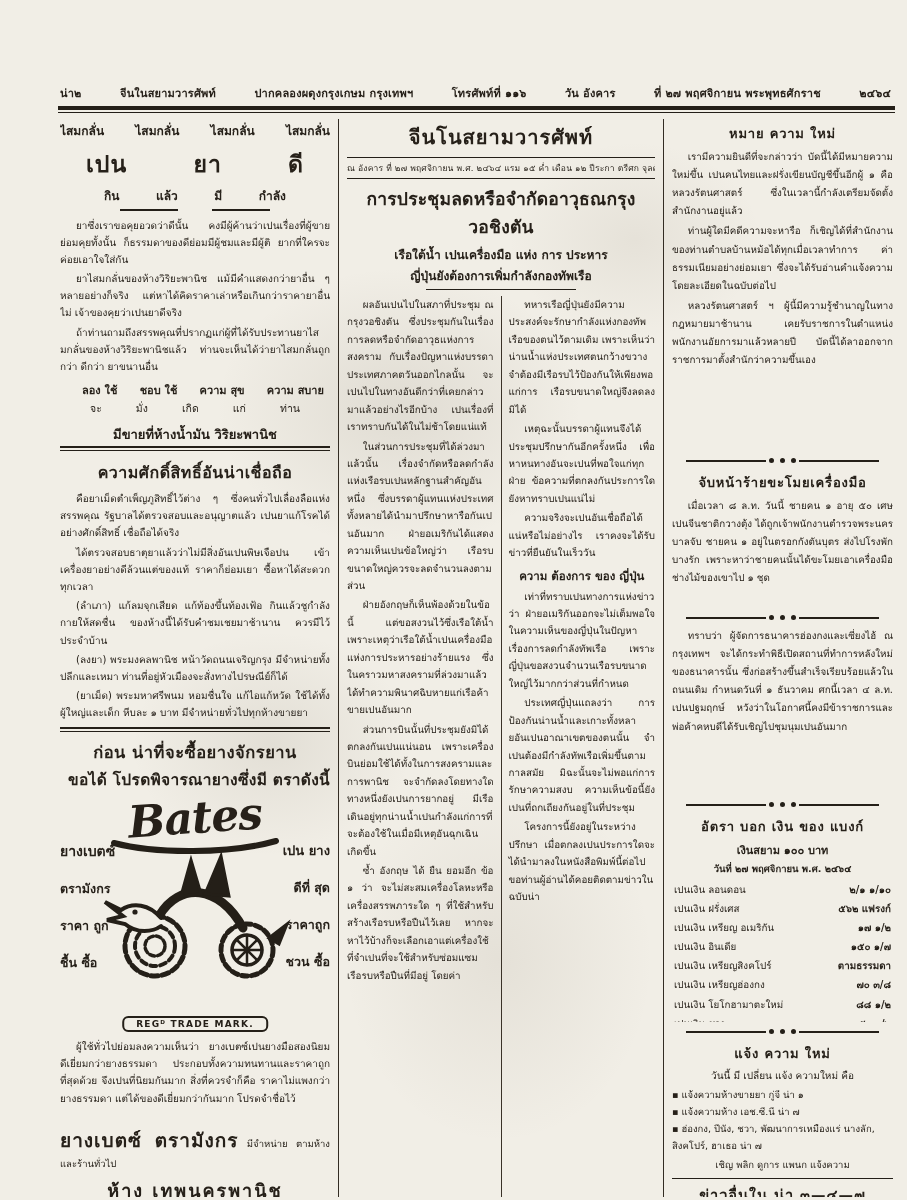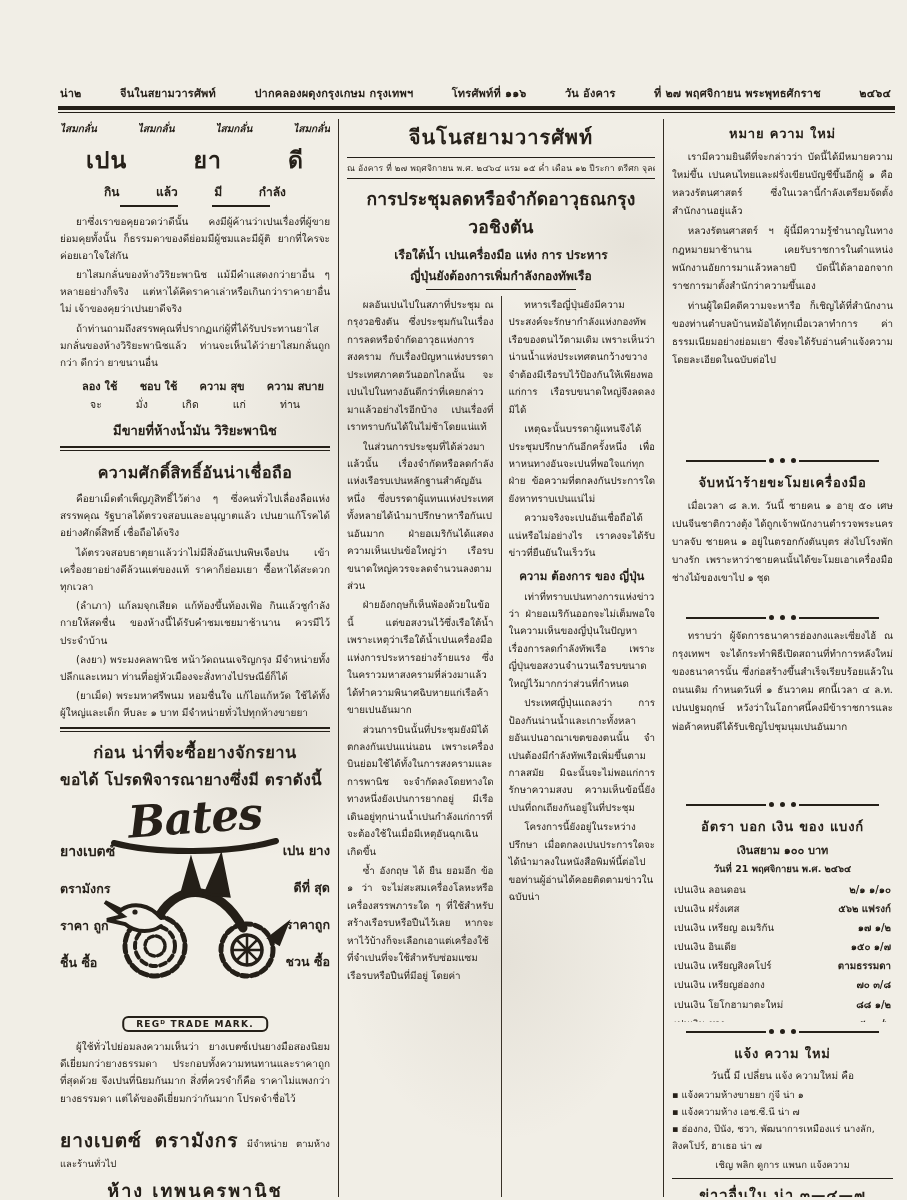--- a/index.html
+++ b/index.html
@@ -36,40 +36,40 @@
   .col-right{flex:1;padding:2px 2px 0 8px;}
   
   .para{font-size:10px;line-height:1.72;text-align:justify;text-indent:1.6em;margin:0 0 2px 0;}
   .center{text-align:center;}
   .bold{font-weight:700;}
   .sec-rule{border-top:2px solid #241f18;border-bottom:1px solid #241f18;height:2px;margin:7px 0;}
   h1,h2,h3{margin:0;font-weight:700;}
   
   .row{display:flex;justify-content:space-between;align-items:baseline;}
   .tonic{height:318px;overflow:hidden;}
-  .tonic .topwords span{font-size:10px;font-weight:700;font-style:italic;}
+  .tonic .topwords span{font-size:12px;font-weight:700;}
   .tonic .titlewords{padding:6px 26px 2px 26px;}
   .tonic .titlewords span{font-size:23px;font-weight:700;letter-spacing:1px;}
   .tonic .subwords{padding:2px 44px;text-align:center;}
   .tonic .subwords span{font-size:12px;font-weight:700;}
   .dash-row{display:flex;justify-content:center;gap:34px;margin:2px 0 6px 0;}
   .dash-row i{display:block;width:58px;height:1.5px;background:#241f18;}
   .tonic .paras{margin-top:2px;}
   .benefit{padding:4px 6px 0 6px;margin-left:16px;}
   .benefit span{font-size:11px;font-weight:700;}
   .benefit2{padding:1px 30px 4px 30px;}
   .benefit2 span{font-size:10.5px;}
   .seller{font-size:13px;margin-top:3px;}
   
   .sacred{height:262px;overflow:hidden;}
   .sacred h2{font-size:16px;text-align:center;margin:2px 0 5px 0;letter-spacing:.5px;}
   
   .bates{height:470px;overflow:hidden;}
   .bates .head1{font-size:16.5px;text-align:center;letter-spacing:.5px;}
-  .bates .head2{font-size:15.5px;text-align:left;letter-spacing:.3px;margin-top:2px;}
+  .bates .head2{font-size:15.5px;text-align:right;letter-spacing:.3px;margin-top:2px;}
   .bates-stage{position:relative;height:236px;margin-top:4px;}
   .side-labels{position:absolute;top:44px;width:66px;display:flex;flex-direction:column;gap:17px;}
   .side-labels.lft{left:0;}
   .side-labels.rgt{right:0;text-align:right;}
   .side-labels span{font-size:12.5px;font-weight:700;white-space:nowrap;}
   .side-labels.lft span:nth-child(1){font-size:14px;}
   .side-labels.rgt span:nth-child(1){font-size:13px;}
   .bates-script{
     position:absolute;left:50%;top:0;transform:translateX(-50%) rotate(-4deg);
     font-family:"DejaVu Serif","Liberation Serif",serif;
@@ -301,22 +301,22 @@
         </div>
       </div>
     </section>
 
     <section class="col col-right">
 
       <div class="rsec rs1">
         <h2>หมาย ความ ใหม่</h2>
         <div>
             <div class="para">เรามีความยินดีที่จะกล่าวว่า บัดนี้ได้มีหมายความใหม่ขึ้น เปนคนไทยและฝรั่งเขียนบัญชีขึ้นอีกผู้ ๑ คือหลวงรัตนศาสตร์ ซึ่งในเวลานี้กำลังเตรียมจัดตั้งสำนักงานอยู่แล้ว</div>
+            <div class="para">ท่านผู้ใดมีคดีความจะหารือ ก็เชิญได้ที่สำนักงานของท่านตำบลบ้านหม้อได้ทุกเมื่อเวลาทำการ ค่าธรรมเนียมอย่างย่อมเยา ซึ่งจะได้รับอ่านคำแจ้งความโดยละเอียดในฉบับต่อไป</div>
             <div class="para">หลวงรัตนศาสตร์ ฯ ผู้นี้มีความรู้ชำนาญในทางกฎหมายมาช้านาน เคยรับราชการในตำแหน่งพนักงานอัยการมาแล้วหลายปี บัดนี้ได้ลาออกจากราชการมาตั้งสำนักว่าความขึ้นเอง</div>
-            <div class="para">ท่านผู้ใดมีคดีความจะหารือ ก็เชิญได้ที่สำนักงานของท่านตำบลบ้านหม้อได้ทุกเมื่อเวลาทำการ ค่าธรรมเนียมอย่างย่อมเยา ซึ่งจะได้รับอ่านคำแจ้งความโดยละเอียดในฉบับต่อไป</div>
           </div>
       </div>
 
       <div class="div-dots">
           <span class="ln"></span>
           <span class="dt"></span>
           <span class="dt"></span>
           <span class="dt"></span>
           <span class="ln"></span>
         </div>
@@ -346,21 +346,21 @@
           <span class="ln"></span>
           <span class="dt"></span>
           <span class="dt"></span>
           <span class="dt"></span>
           <span class="ln"></span>
         </div>
 
       <div class="rsec rs4">
         <h2>อัตรา บอก เงิน ของ แบงก์</h2>
         <div class="xsub">เงินสยาม ๑๐๐ บาท</div>
-        <div class="xdate">วันที่ 21 พฤศจิกายน พ.ศ. ๒๔๖๔</div>
+        <div class="xdate">วันที่ ๒๗ พฤศจิกายน พ.ศ. ๒๔๖๔</div>
         <div class="xrows">
             <div class="xrow">
               <span class="c0">เปนเงิน ลอนดอน</span>
               <span class="c1">๒/๑ ๑/๑๐</span>
             </div>
             <div class="xrow">
               <span class="c0">เปนเงิน ฝรั่งเศส</span>
               <span class="c1">๕๖๒ แฟรงก์</span>
             </div>
             <div class="xrow">

